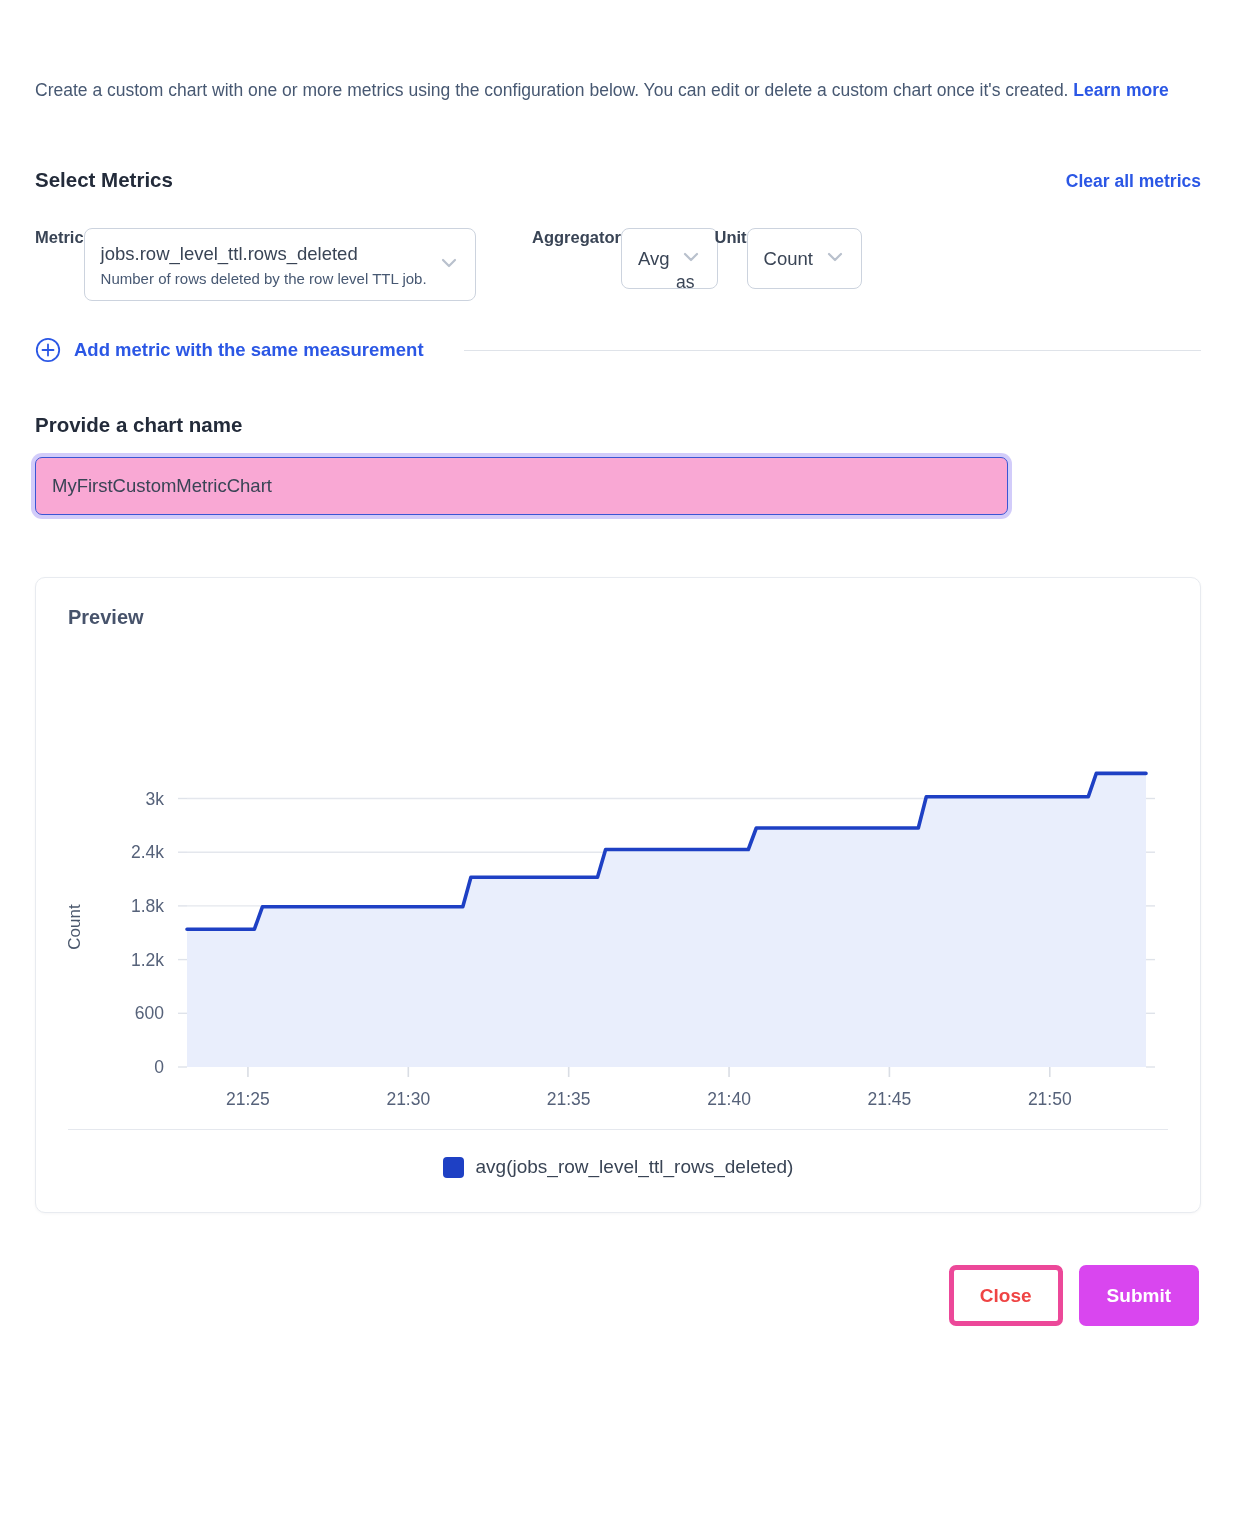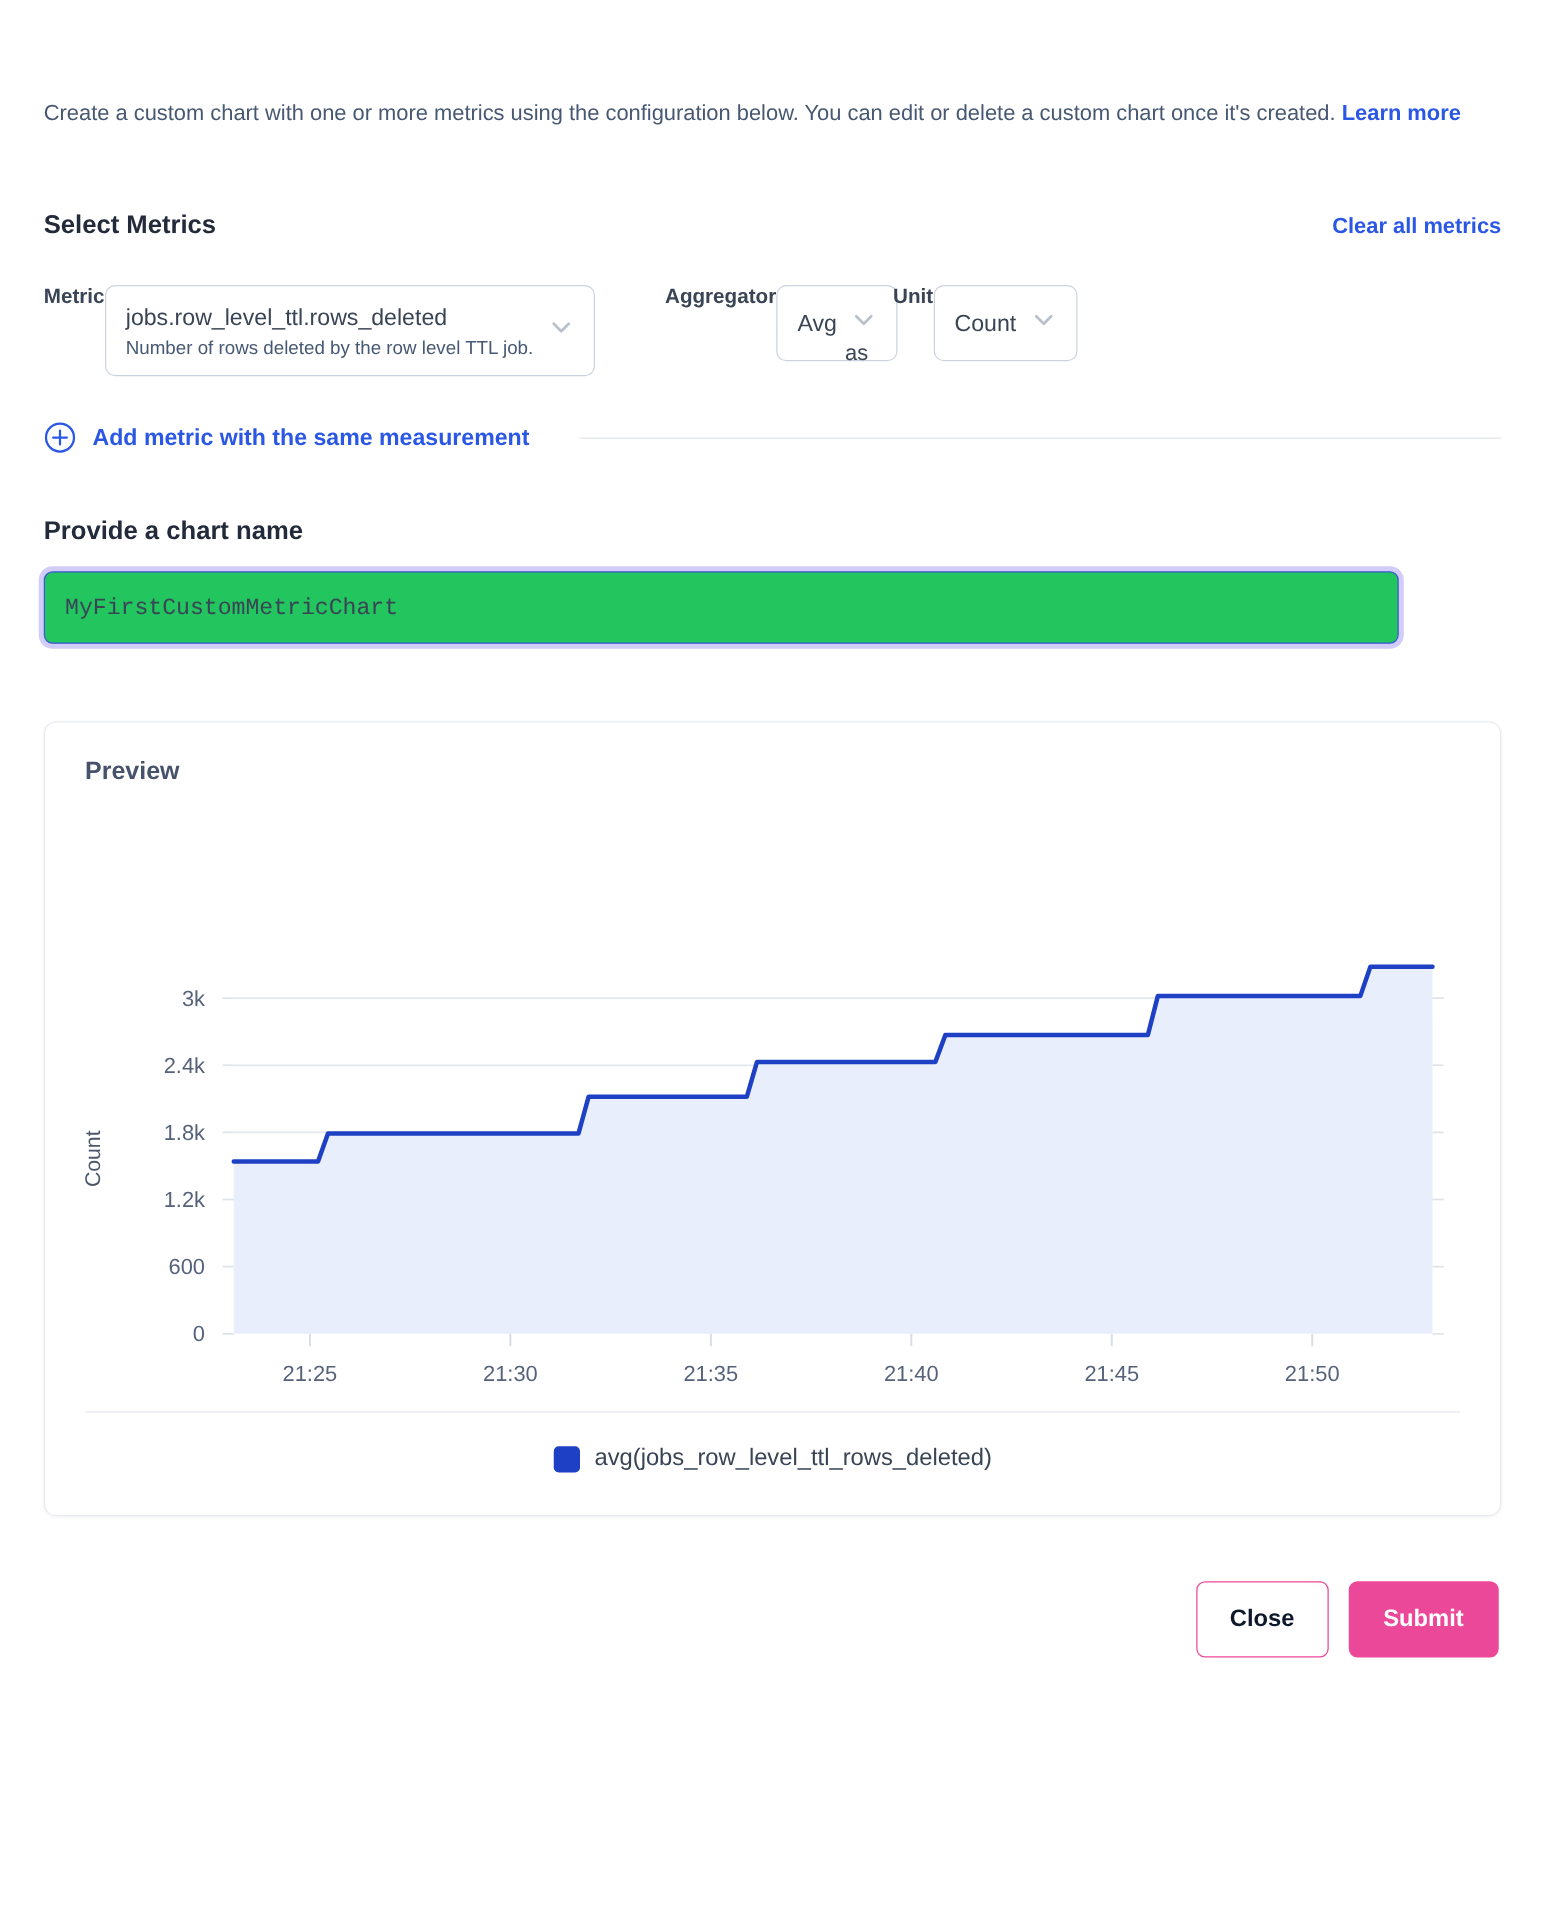--- a/index.html
+++ b/index.html
@@ -56,26 +56,26 @@
 
   .add-row { display: flex; align-items: center; margin-top: 36px; }
   .add-link { display: flex; align-items: center; gap: 13px; background: none; border: none; cursor: pointer; }
   .add-link span { font-size: 18.5px; font-weight: 700; color: #2b57e5; }
   .add-divider { flex: 1; height: 1px; background: #dfe3e9; margin-left: 40px; }
 
   
   .name-heading { margin-top: 50px; }
   .name-label { margin-top: 38px; font-size: 16.5px; font-weight: 700; color: #394455; }
   .name-input {
-    margin-top: 20px; width: 1084px; height: 58px;
+    margin-top: 20px; width: 973px; height: 58px;
     border: 1.5px solid #3a56d4; border-radius: 7px;
     box-shadow: 0 0 0 4px rgba(118, 100, 240, 0.33);
     font-size: 18.5px; color: #394455; padding: 0 16px;
-    font-family: Liberation Mono, monospace;
-    outline: none; background: #22c55e;
+    font-family: Liberation Sans, sans-serif;
+    outline: none; background: #f9a8d4;
   }
   .helper { margin-top: 22px; font-size: 17.5px; color: #475872; }
 
   
   .card {
     margin-top: 62px; width: 1166px; border: 1px solid #e8ebf0; border-radius: 10px;
     background: #fff; padding: 28px 32px 20px 32px;
     box-shadow: 0 1px 3px rgba(20, 30, 60, 0.04);
   }
   .preview-title { font-size: 20px; font-weight: 700; color: #47536b; }
@@ -86,22 +86,22 @@
   .legend-swatch { width: 21px; height: 21px; border-radius: 4px; background: #1e40c4; flex: none; }
   .legend-label { font-size: 19px; color: #394455; }
 
   
   .footer { display: flex; justify-content: flex-end; gap: 16px; margin-top: 52px; padding-right: 2px; }
   .btn {
     height: 61px; border-radius: 7px; font-size: 19px; font-weight: 600;
     padding: 0 26px; cursor: pointer;
     font-family: "Liberation Sans", "DejaVu Sans", sans-serif;
   }
-  .btn-secondary { background: #fff; color: #0f172a; border: 1px solid #ec4899; }
-  .btn-primary { background: #ec4899; color: #ffffff; border: none; padding: 0 28px; }
+  .btn-secondary { background: #fff; color: #ef4444; border: 5px solid #ec4899; }
+  .btn-primary { background: #d946ef; color: #ffffff; border: none; padding: 0 28px; }
 </style>
 </head>
 <body>
 
 <div class="page">
 
   
 
   <div class="description">
     <span>Create a custom chart with one or more metrics using the configuration below. You can edit or delete a custom chart once it's created.</span>

